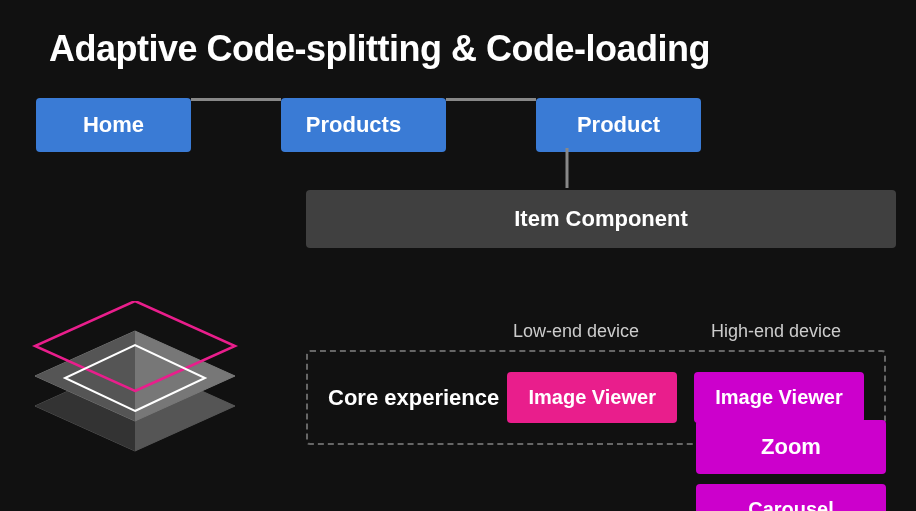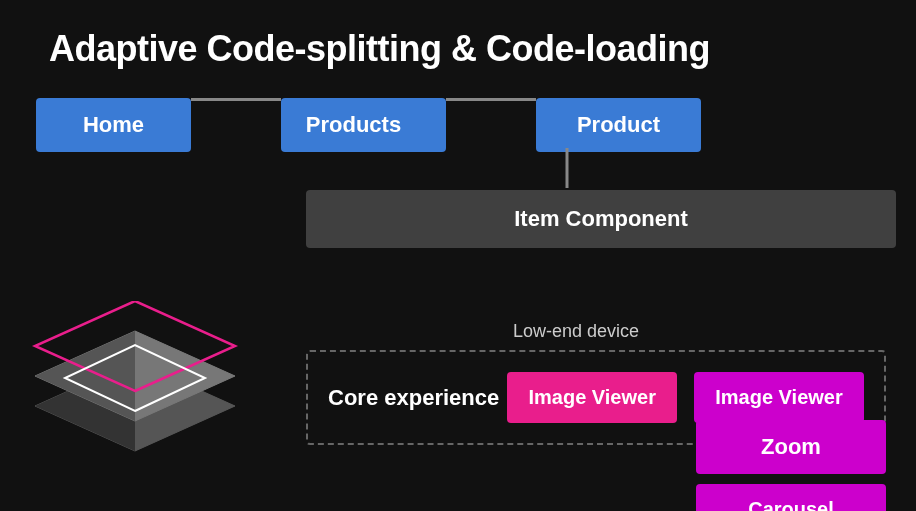--- a/index.html
+++ b/index.html
@@ -226,20 +226,21 @@
     <line x1="1" y1="0" x2="1" y2="40" stroke="#888" stroke-width="3"></line>
   </svg>
 
   <div class="item-component-wrapper">
     <div class="node-item-component">Item Component</div>
   </div>
 
   <div class="labels-row">
     <div class="label-spacer"></div>
     <div class="device-label">Low-end device</div>
+    <div class="device-label">High-end device</div>
   </div>
 
   <div class="experience-area">
     <div class="core-exp-label">Core experience</div>
 
     <div class="image-viewer-pink">Image Viewer</div>
 
     <div class="gap-spacer"></div>
 
     <div class="image-viewer-magenta">Image Viewer</div>

